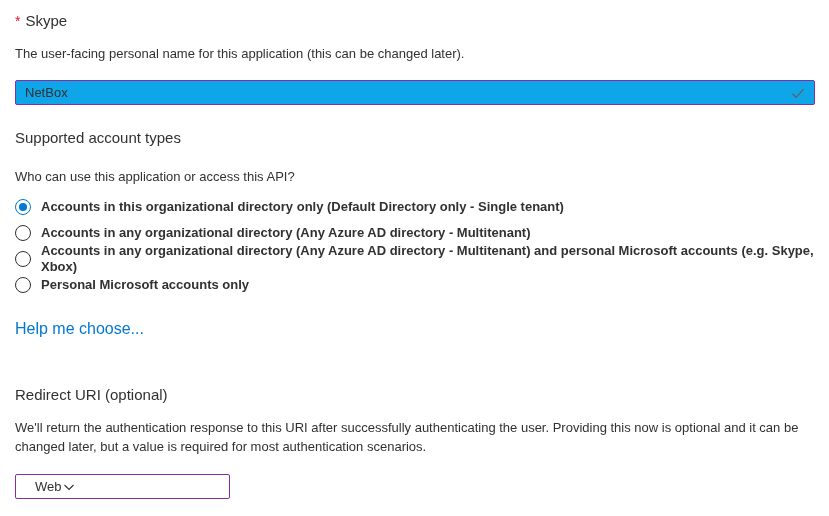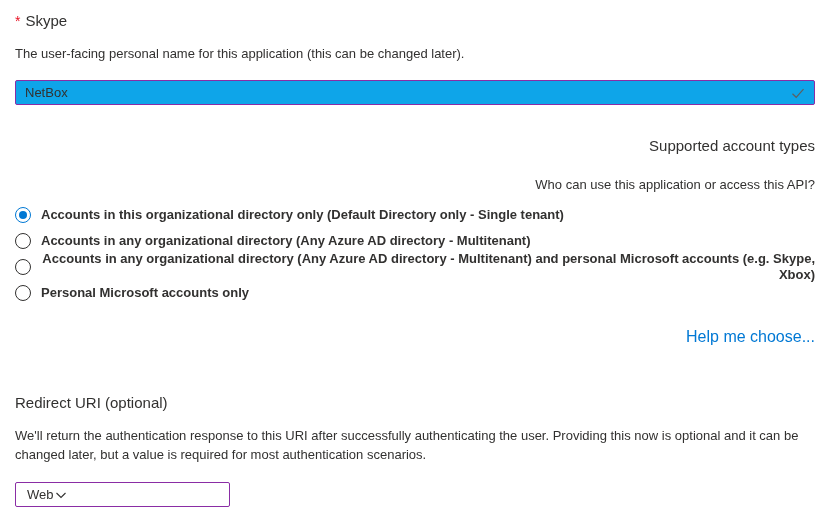--- a/index.html
+++ b/index.html
@@ -58,21 +58,21 @@
   .check-icon {
     position: absolute;
     right: 9px;
     top: 50%;
     transform: translateY(-50%);
     display: flex;
     align-items: center;
   }
 
   
-  .account-section { margin-top: 32px; text-align: right; }
+  .account-section { margin-top: 24px; }
   .question-text { margin-top: 20px; }
   .radio-group { margin-top: 13px; font-weight: bold; }
   .radio-row {
     display: flex;
     align-items: center;
     height: 16px;
     margin-bottom: 10px;
     cursor: pointer;
   }
   .radio-circle {
@@ -116,21 +116,21 @@
     align-items: center;
   }
   .select-box {
     width: 215px;
     height: 25px;
     box-sizing: border-box;
     border: 1px solid #8a2da5;
     border-radius: 2px;
     display: flex;
     align-items: center;
-    padding: 0 8px 0 11px;
+    padding: 0 8px 0 19px;
     font-size: 13px;
     cursor: pointer;
     background: #fff;
   }
   .uri-input-wrap {
     position: relative;
     width: 421px;
     margin-left: 13px;
   }
 </style>

